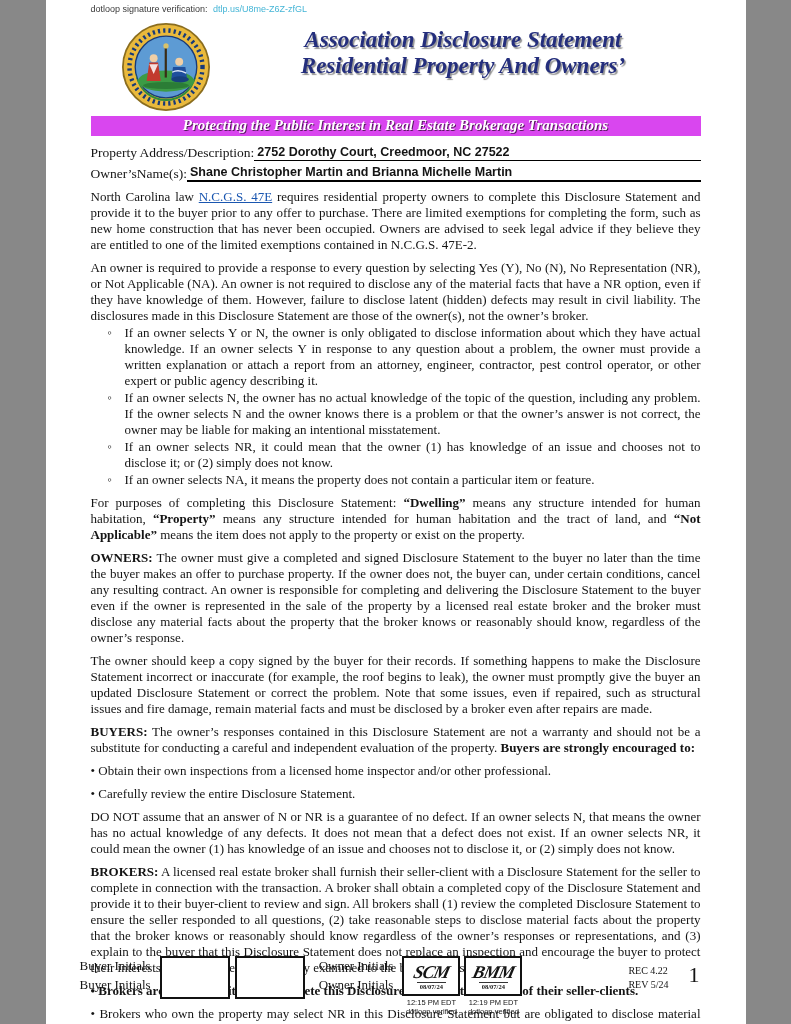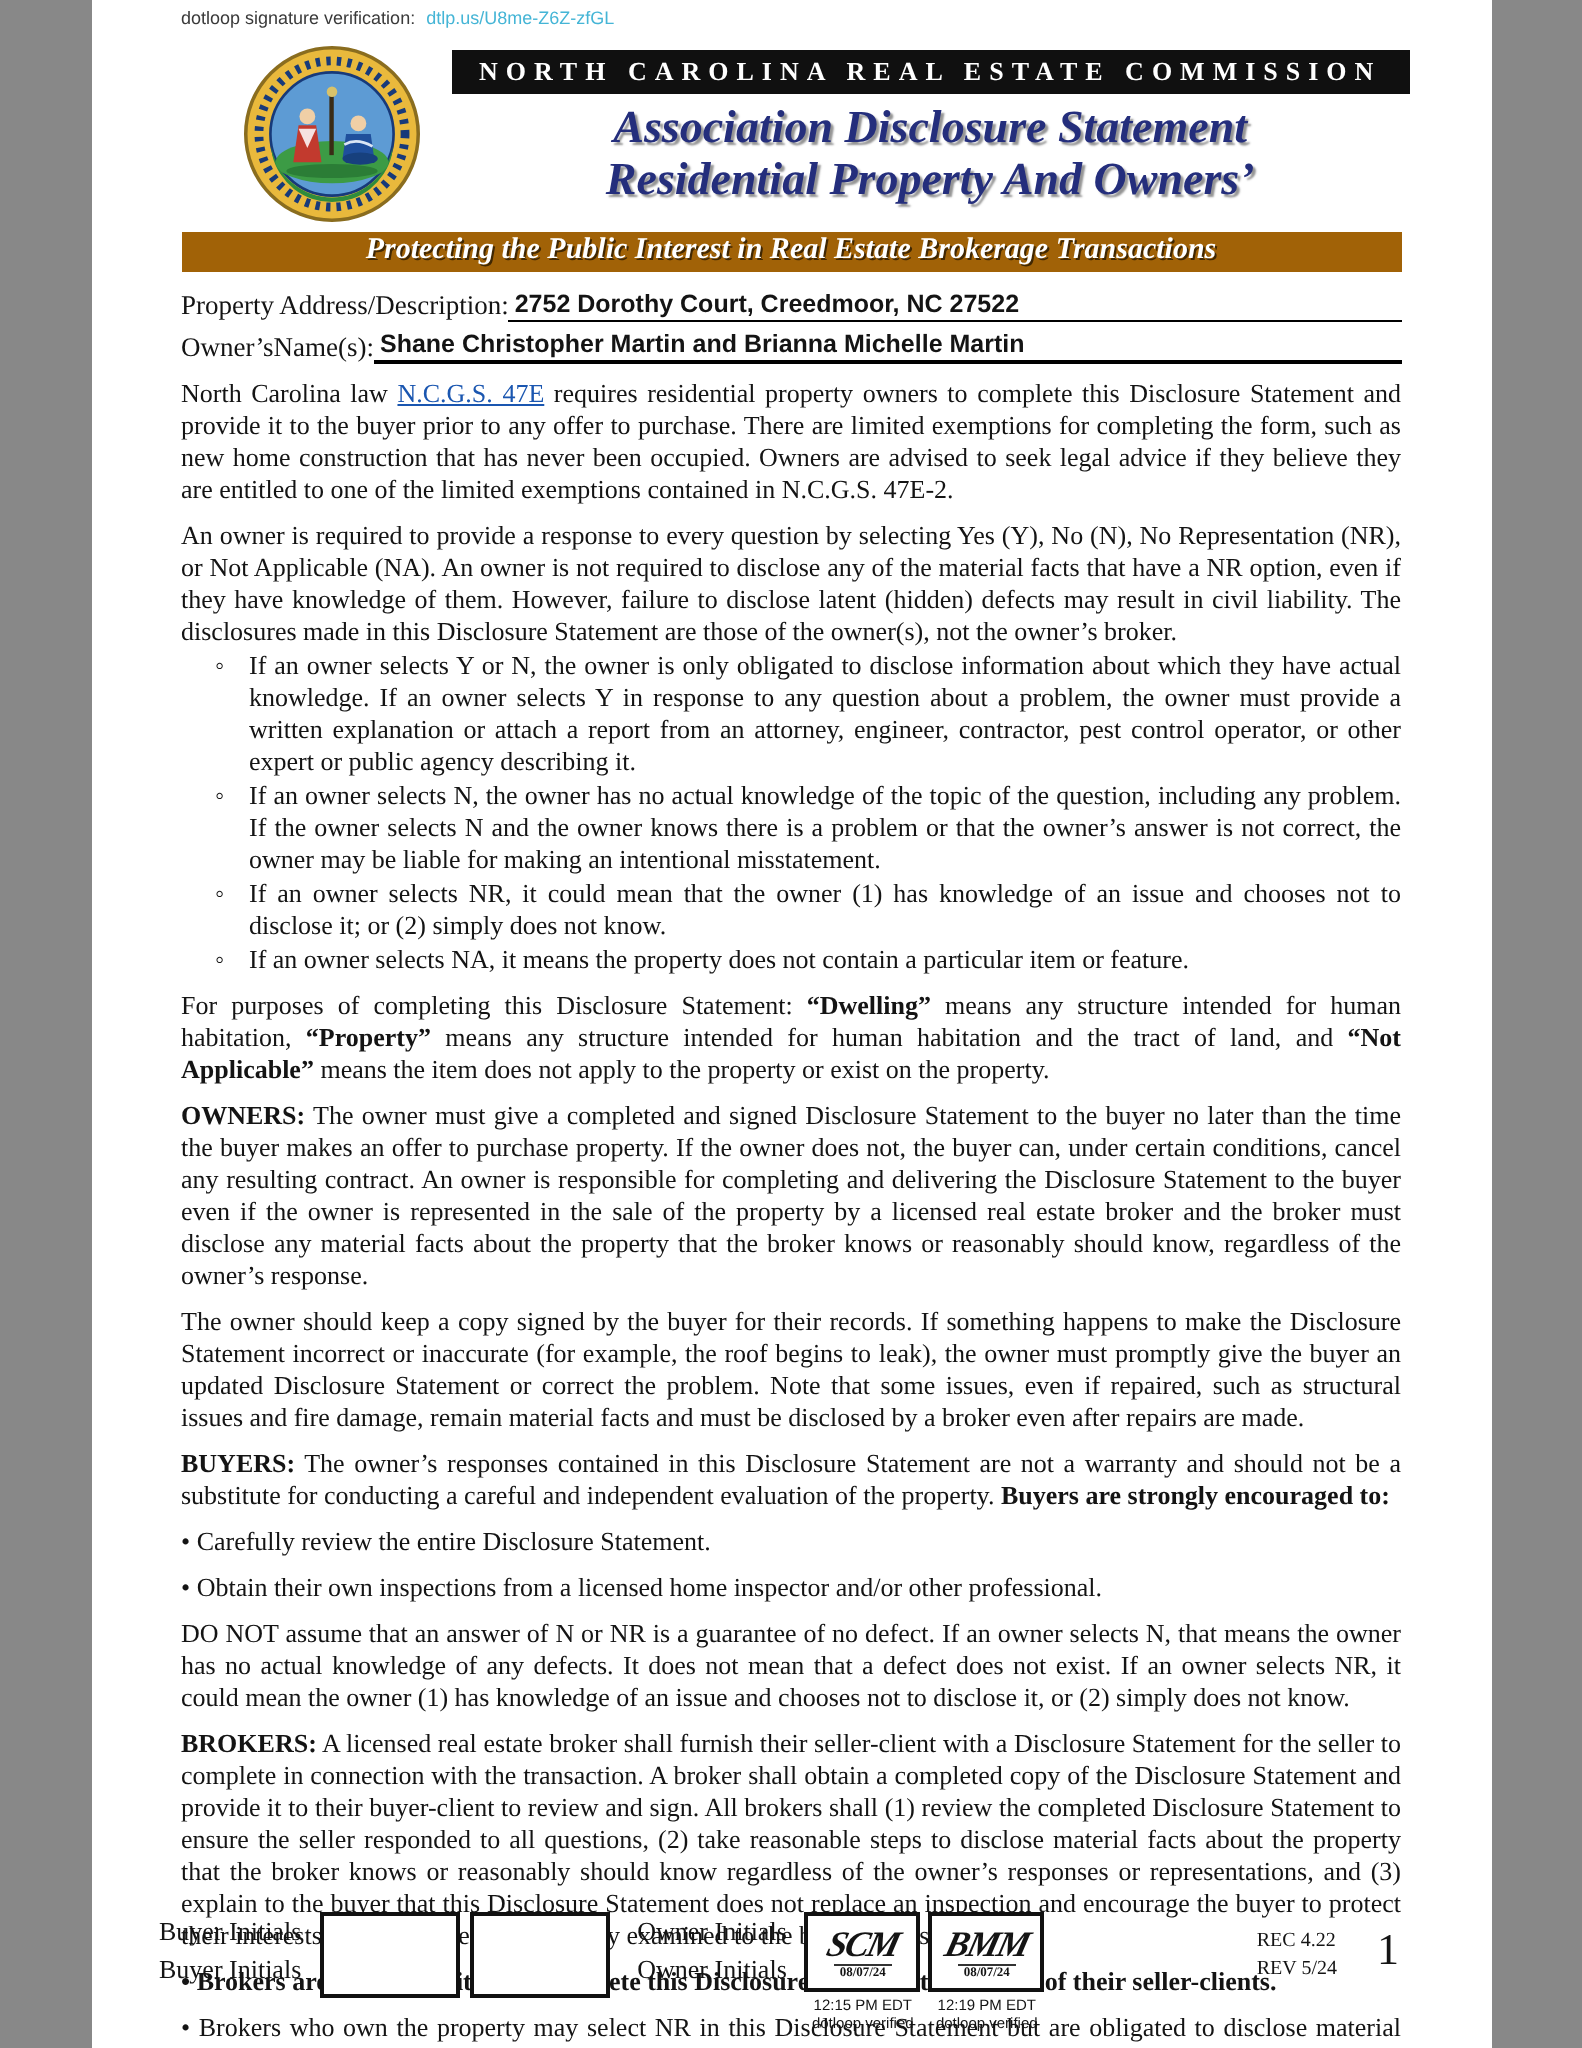--- a/index.html
+++ b/index.html
@@ -20,21 +20,21 @@
   .commission-bar {
     background:#101010; color:#ffffff; font-weight:bold; white-space:nowrap;
     font-size:13px; letter-spacing:4px; padding:3px 14px; margin-top:2px;
   }
   .doc-title {
     color:#242e7c; font-weight:bold; font-style:italic; text-align:center;
     font-size:23px; line-height:1.13; margin-top:4px;
     text-shadow:1.5px 1.5px 1px rgba(60,60,60,.55);
   }
   .tagline-bar {
-    margin:5px 45px 0 45px; background:#a16207; color:#fff;
+    margin:5px 45px 0 45px; background:#d946ef; color:#fff;
     font-weight:bold; font-style:italic; font-size:15px; text-align:center;
     padding:1px 0 2px; text-shadow:1px 1px 0 rgba(0,0,0,.6);
   }
 
   
   .fields { margin:8px 45px 0 45px; font-size:13.5px; }
   .field-row { display:flex; align-items:flex-end; line-height:16px; margin-bottom:3px; }
   .field-label { white-space:nowrap; }
   .field-value {
     flex:1; border-bottom:1.4px solid #000; padding:0 2px 0 3px;
@@ -98,21 +98,20 @@
       <circle cx="36" cy="40" r="4.5" fill="#f0cfa6"></circle>
       <path d="M31 45 L41 45 L44 66 L28 66 Z" fill="#c23a2e"></path>
       <path d="M31 47 L36 58 L41 47" fill="#ffffff" opacity="0.85"></path>
       <circle cx="65" cy="44" r="4.5" fill="#f0cfa6"></circle>
       <path d="M58 50 L72 50 L74 64 L56 64 Z" fill="#1f4f9c"></path>
       <ellipse cx="66" cy="64" rx="10" ry="3.5" fill="#17407d"></ellipse>
       <path d="M57 56 Q64 52 73 57" stroke="#dbe6f5" stroke-width="1.5" fill="none"></path>
       <ellipse cx="50" cy="71" rx="26" ry="4" fill="#2b7d36"></ellipse>
     </svg>
     <div class="header-right">
-      <div class="commission-bar">NORTH CAROLINA REAL ESTATE COMMISSION</div>
       <div class="doc-title">
         <div>Association Disclosure Statement</div>
         <div>Residential Property And Owners’</div>
       </div>
     </div>
   </div>
   <div class="tagline-bar">Protecting the Public Interest in Real Estate Brokerage Transactions</div>
 
   <div class="fields">
     <div class="field-row">
@@ -160,25 +159,25 @@
       <span class="lead-bold">OWNERS:</span><span> The owner must give a completed and signed Disclosure Statement to the buyer no later than the time the buyer makes an offer to purchase property. If the owner does not, the buyer can, under certain conditions, cancel any resulting contract. An owner is responsible for completing and delivering the Disclosure Statement to the buyer even if the owner is represented in the sale of the property by a licensed real estate broker and the broker must disclose any material facts about the property that the broker knows or reasonably should know, regardless of the owner’s response.</span>
     </p>
 
     <p>The owner should keep a copy signed by the buyer for their records. If something happens to make the Disclosure Statement incorrect or inaccurate (for example, the roof begins to leak), the owner must promptly give the buyer an updated Disclosure Statement or correct the problem. Note that some issues, even if repaired, such as structural issues and fire damage, remain material facts and must be disclosed by a broker even after repairs are made.</p>
 
     <p>
       <span class="lead-bold">BUYERS:</span><span> The owner’s responses contained in this Disclosure Statement are not a warranty and should not be a substitute for conducting a careful and independent evaluation of the property. </span><span class="lead-bold">Buyers are strongly encouraged to:</span>
     </p>
     <p class="simple-bullet">
       <span>•</span>
+      <span>Obtain their own inspections from a licensed home inspector and/or other professional.</span>
+    </p>
+    <p class="simple-bullet">
+      <span>•</span>
       <span>Carefully review the entire Disclosure Statement.</span>
-    </p>
-    <p class="simple-bullet">
-      <span>•</span>
-      <span>Obtain their own inspections from a licensed home inspector and/or other professional.</span>
     </p>
     <p class="tight">DO NOT assume that an answer of N or NR is a guarantee of no defect. If an owner selects N, that means the owner has no actual knowledge of any defects. It does not mean that a defect does not exist. If an owner selects NR, it could mean the owner (1) has knowledge of an issue and chooses not to disclose it, or (2) simply does not know.</p>
 
     <p>
       <span class="lead-bold">BROKERS:</span><span> A licensed real estate broker shall furnish their seller-client with a Disclosure Statement for the seller to complete in connection with the transaction. A broker shall obtain a completed copy of the Disclosure Statement and provide it to their buyer-client to review and sign. All brokers shall (1) review the completed Disclosure Statement to ensure the seller responded to all questions, (2) take reasonable steps to disclose material facts about the property that the broker knows or reasonably should know regardless of the owner’s responses or representations, and (3) explain to the buyer that this Disclosure Statement does not replace an inspection and encourage the buyer to protect their interests by having the property fully examined to the buyer’s satisfaction.</span>
     </p>
     <p class="hang lead-bold">
       <span>•</span>
       <span>Brokers are NOT permitted to complete this Disclosure Statement on behalf of their seller-clients.</span>
     </p>

